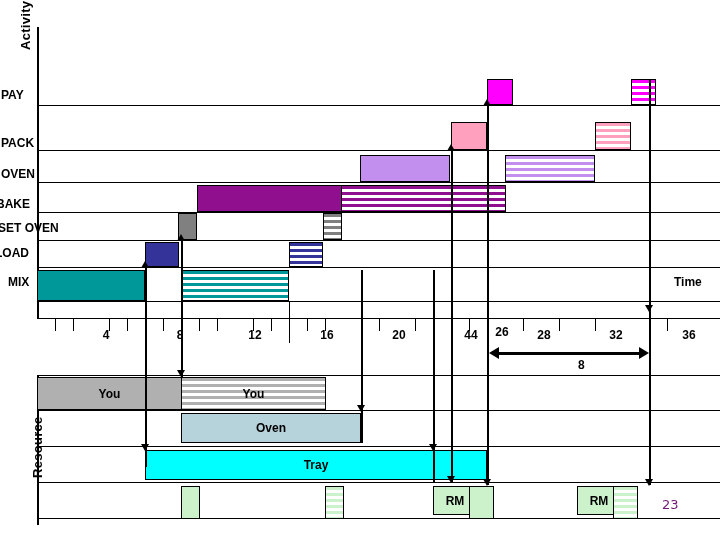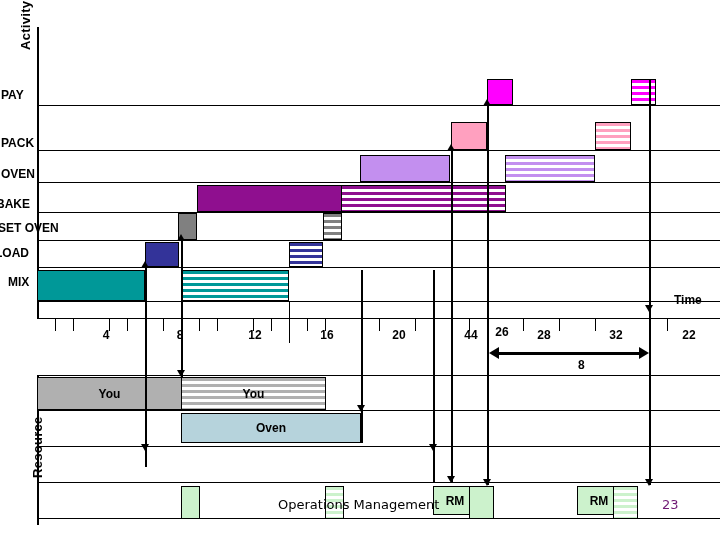--- a/index.html
+++ b/index.html
@@ -24,21 +24,21 @@
   }
   .ticknum{
     position:absolute;
     font-weight:bold;font-size:12px;color:#000;
     text-align:center;white-space:nowrap;
   }
   .title{
     position:absolute;font-size:17px;color:#000;white-space:nowrap;
     font-family:"DejaVu Sans",sans-serif;
   }
-  .timelbl{position:absolute;font-weight:bold;font-size:12px;color:#000;margin-top:18px;}
+  .timelbl{position:absolute;font-weight:bold;font-size:12px;color:#000;}
   .footer{position:absolute;font-size:13px;color:#000;white-space:nowrap;
           font-family:"DejaVu Sans",sans-serif;}
   .pagenum{position:absolute;font-size:13px;color:#701a75;
           font-family:"DejaVu Sans",sans-serif;}
 
   
   .hline{position:absolute;height:0;border-top:1px solid #000;}
   .vline{position:absolute;width:0;border-left:1px solid #000;}
   .vaxis{position:absolute;width:0;border-left:2px solid #000;}
   .tick{position:absolute;width:0;border-left:1px solid #000;}
@@ -133,21 +133,21 @@
 
   <div class="ticknum" style="left:86px;top:328px;width:40px;">4</div>
   <div class="ticknum" style="left:160px;top:328px;width:40px;">8</div>
   <div class="ticknum" style="left:235px;top:328px;width:40px;">12</div>
   <div class="ticknum" style="left:307px;top:328px;width:40px;">16</div>
   <div class="ticknum" style="left:379px;top:328px;width:40px;">20</div>
   <div class="ticknum" style="left:451px;top:328px;width:40px;">44</div>
   <div class="ticknum" style="left:487px;top:325px;width:30px;">26</div>
   <div class="ticknum" style="left:524px;top:328px;width:40px;">28</div>
   <div class="ticknum" style="left:596px;top:328px;width:40px;">32</div>
-  <div class="ticknum" style="left:669px;top:328px;width:40px;">22</div>
+  <div class="ticknum" style="left:669px;top:328px;width:40px;">36</div>
 
   <div class="bar" style="left:487px;top:79px;width:26px;height:26px;background:#ff00ff;"></div>
   <div class="bar" style="left:631px;top:79px;width:25px;height:26px;
        background:repeating-linear-gradient(#ff00ff 0 3px,#ffffff 3px 6px);"></div>
 
   <div class="bar" style="left:451px;top:122px;width:36px;height:28px;background:#ffa0bf;"></div>
   <div class="bar" style="left:595px;top:122px;width:36px;height:28px;
        background:repeating-linear-gradient(#ffa0bf 0 3px,#ffffff 3px 6px);"></div>
 
   <div class="bar" style="left:360px;top:155px;width:90px;height:27px;background:#c38fef;"></div>
@@ -175,20 +175,23 @@
   </div>
   <div class="bar" style="left:181px;top:377px;width:145px;height:33px;
        background:repeating-linear-gradient(#b0b0b0 0 3px,#ffffff 3px 6px);">
     <span>You</span>
   </div>
 
   <div class="bar" style="left:181px;top:413px;width:180px;height:30px;background:#b6d3dc;">
     <span>Oven</span>
   </div>
 
+  <div class="bar" style="left:145px;top:450px;width:342px;height:30px;background:#00ffff;">
+    <span>Tray</span>
+  </div>
 
   <div class="bar" style="left:181px;top:486px;width:19px;height:33px;background:#ccf2cc;"></div>
   <div class="bar" style="left:325px;top:486px;width:19px;height:33px;
        background:repeating-linear-gradient(#ccf2cc 0 3px,#ffffff 3px 6px);"></div>
   <div class="bar" style="left:433px;top:486px;width:44px;height:29px;background:#ccf2cc;">
     <span>RM</span>
   </div>
   <div class="bar" style="left:469px;top:486px;width:25px;height:33px;background:#ccf2cc;"></div>
   <div class="bar" style="left:577px;top:486px;width:44px;height:29px;background:#ccf2cc;">
     <span>RM</span>
@@ -222,16 +225,15 @@
   <div class="arrowdn" style="left:357px;top:405px;"></div>
 
   <div class="conn" style="left:433px;top:270px;height:212px;"></div>
   <div class="arrowdn" style="left:429px;top:444px;"></div>
 
   <div class="hspan-line" style="left:497px;top:352px;width:142px;"></div>
   <div class="arrowleft" style="left:489px;top:347px;"></div>
   <div class="arrowright" style="left:639px;top:347px;"></div>
   <div class="spanlbl" style="left:573px;top:358px;background:#fff;padding:0 5px;">8</div>
 
-  <div class="footer" style="left:278px;top:497px;">Operations Management</div>
   <div class="pagenum" style="left:662px;top:497px;">23</div>
 
 </div>
 
 </body></html>

